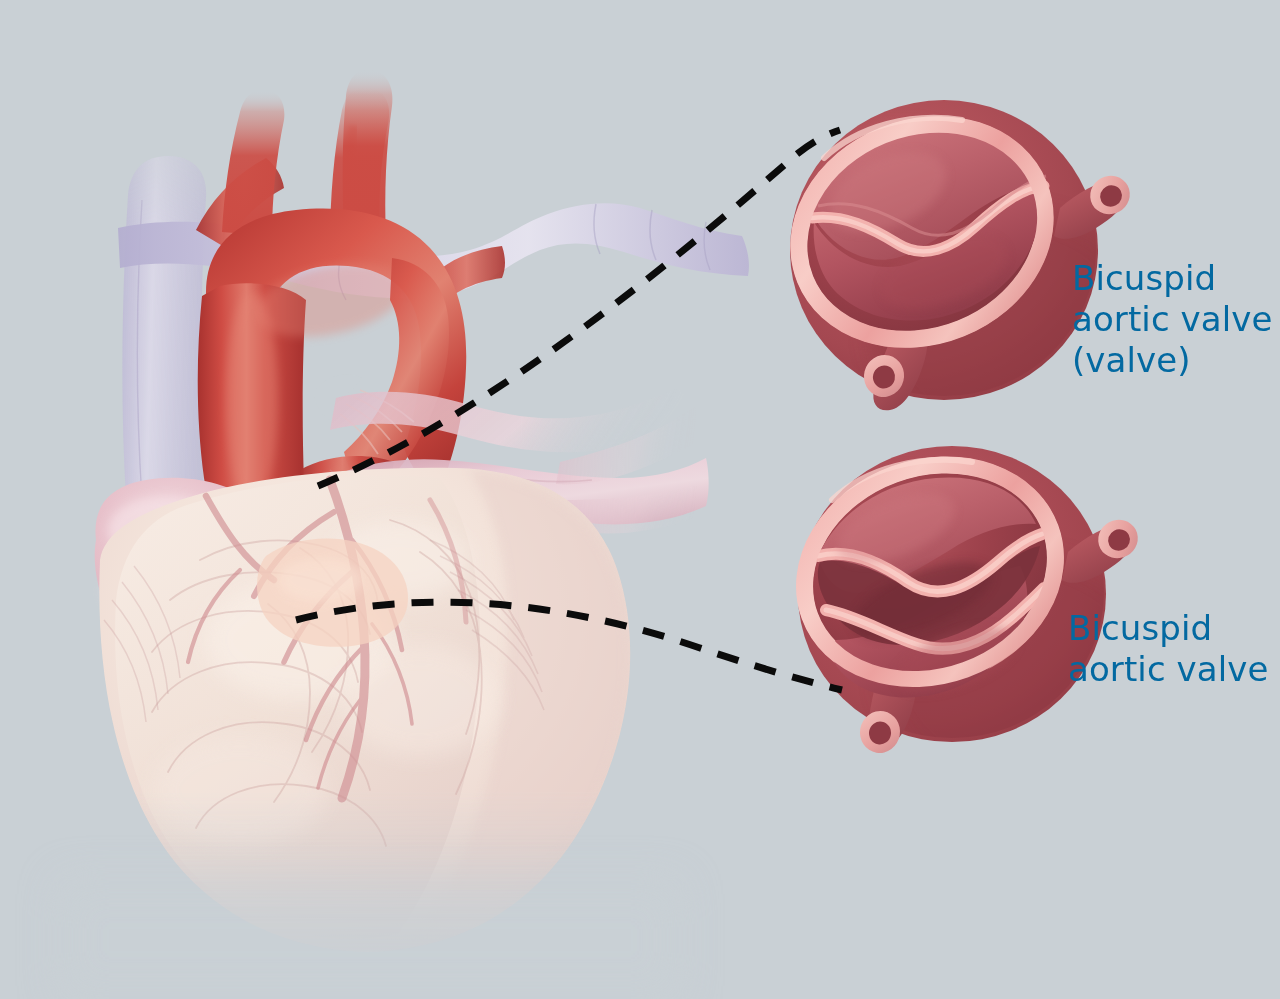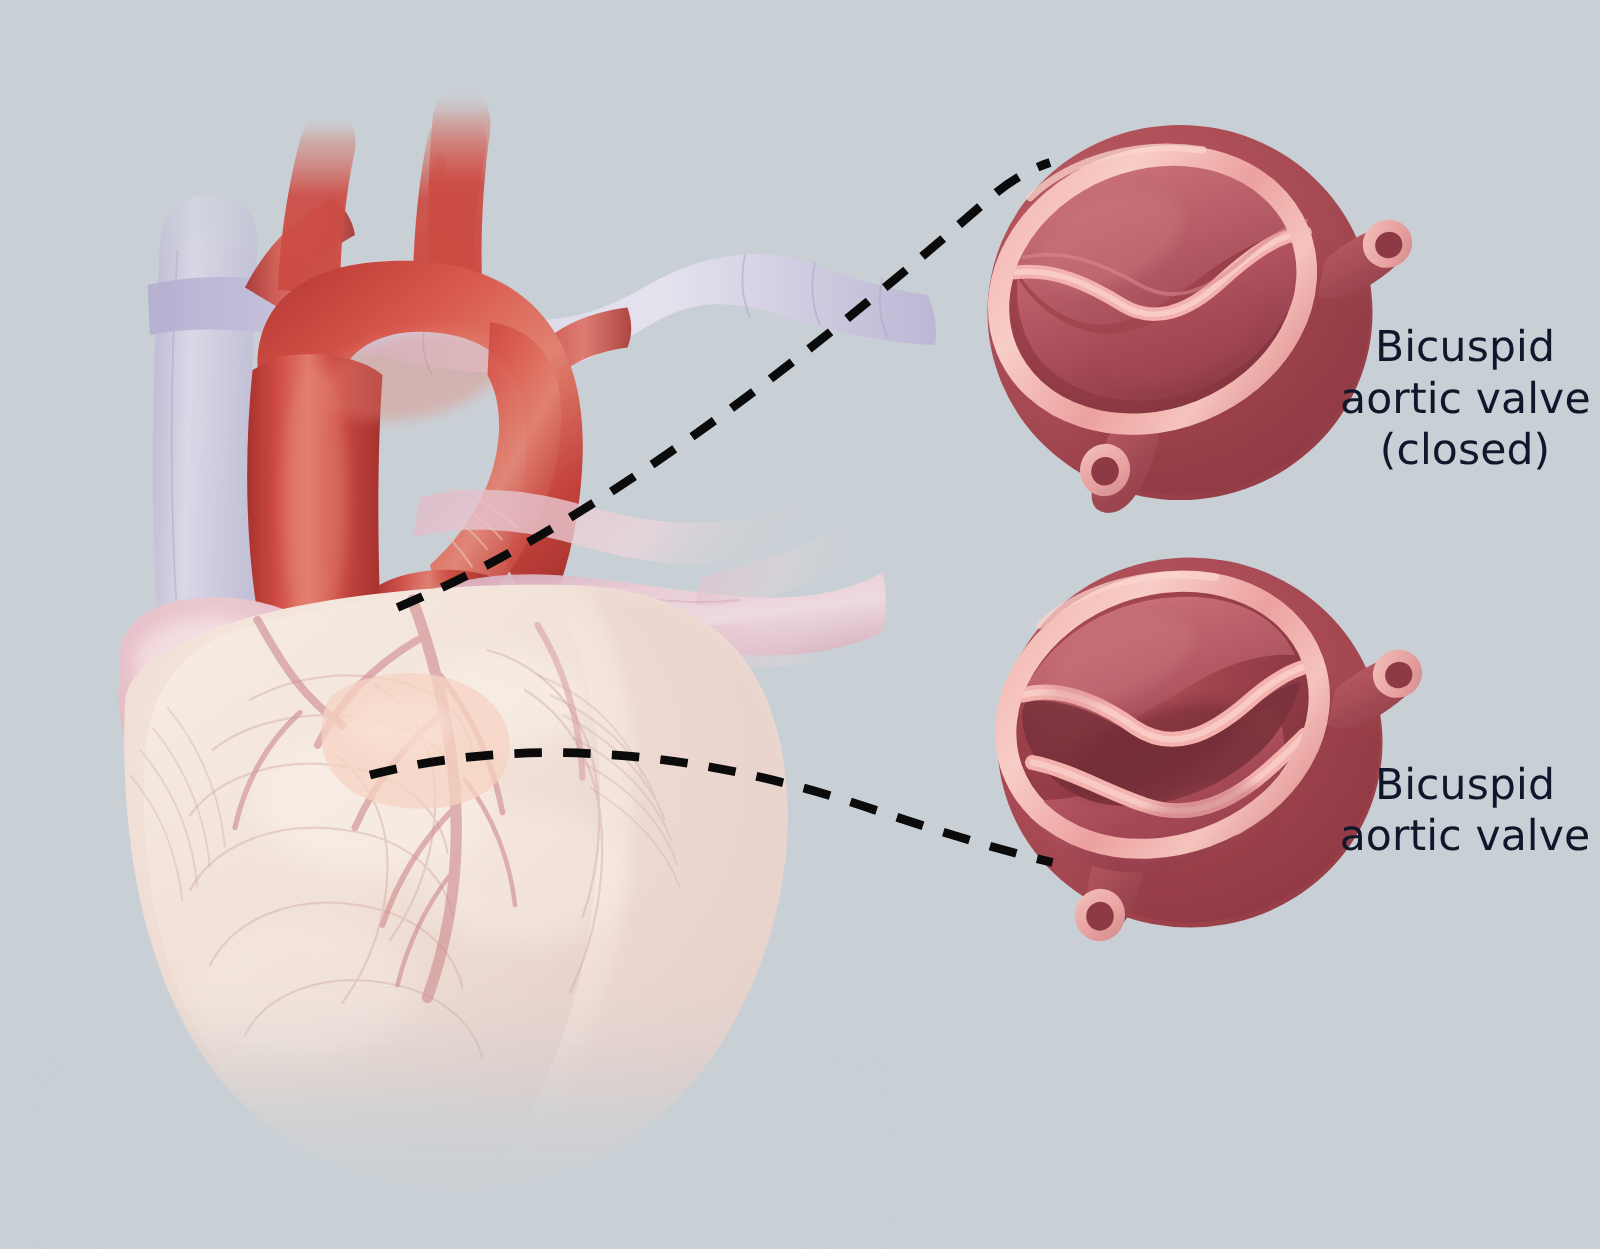--- a/index.html
+++ b/index.html
@@ -21,25 +21,25 @@
   #figure-svg {
     position: absolute;
     top: 0;
     left: 0;
     width: 1280px;
     height: 999px;
     display: block;
   }
   .callout-label {
     position: absolute;
-    color: #0f172a;
+    color: #0369a1;
     font-family: "DejaVu Sans", sans-serif;
     font-size: 34px;
     line-height: 1.21;
-    text-align: center;
+    text-align: left;
     white-space: nowrap;
     letter-spacing: 0.1px;
   }
   .callout-label .lbl-line {
     display: block;
   }
   #label-closed {
     left: 1072px;
     top: 258px;
     width: 200px;
@@ -596,21 +596,21 @@
 
     <g stroke="#0b0b0b" stroke-width="7" fill="none" stroke-linecap="butt" stroke-dasharray="22 17">
       <path d="M318,486 C452,430 610,318 790,160 C806,146 822,136 840,130"></path>
       <path d="M296,620 C420,588 560,600 700,648 C760,668 800,680 842,690"></path>
     </g>
   </svg>
 
   <div class="callout-label" id="label-closed">
     <span class="lbl-line">Bicuspid</span>
     <span class="lbl-line">aortic valve</span>
-    <span class="lbl-line">(closed)</span>
+    <span class="lbl-line">(valve)</span>
   </div>
 
   <div class="callout-label" id="label-open">
     <span class="lbl-line">Bicuspid</span>
     <span class="lbl-line">aortic valve</span>
   </div>
 
 </div>
 
 </body></html>

